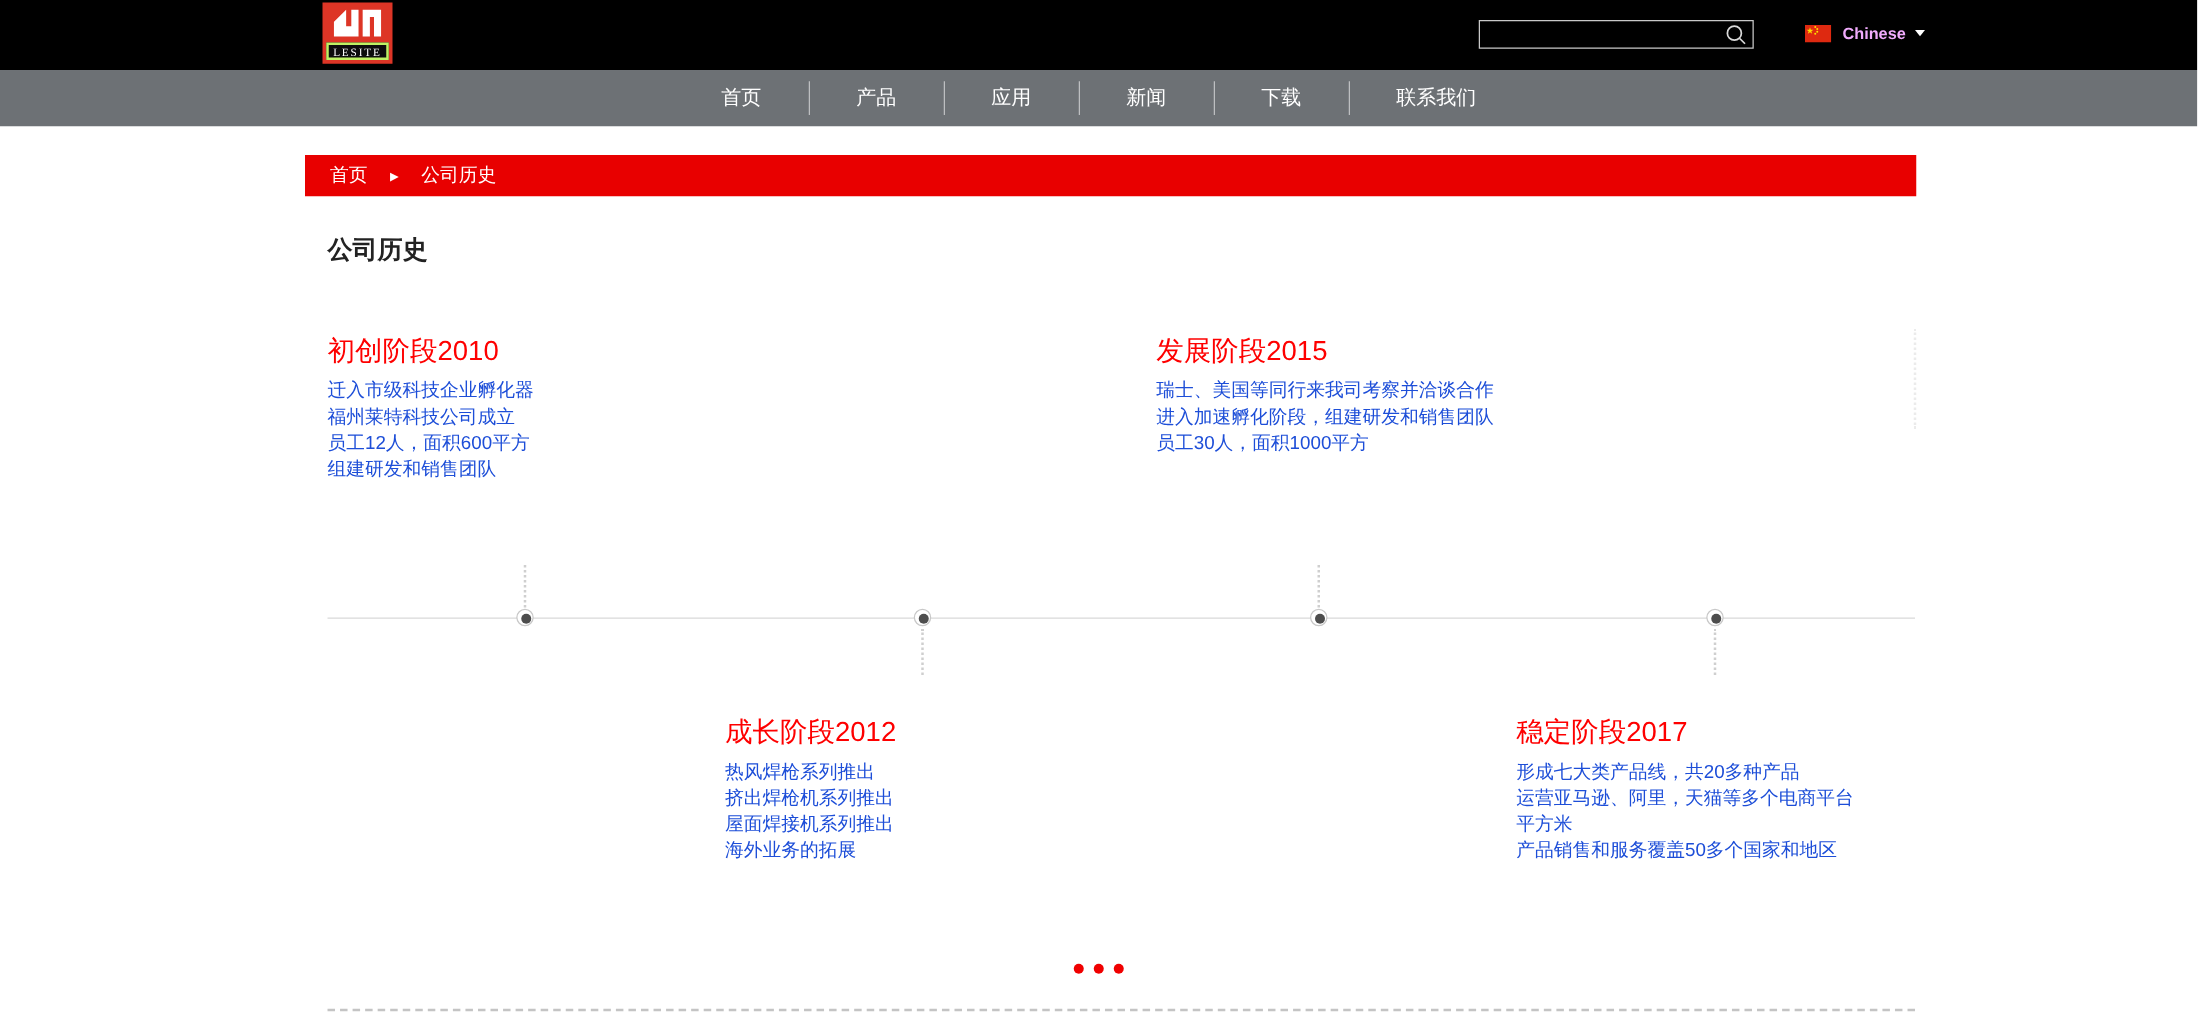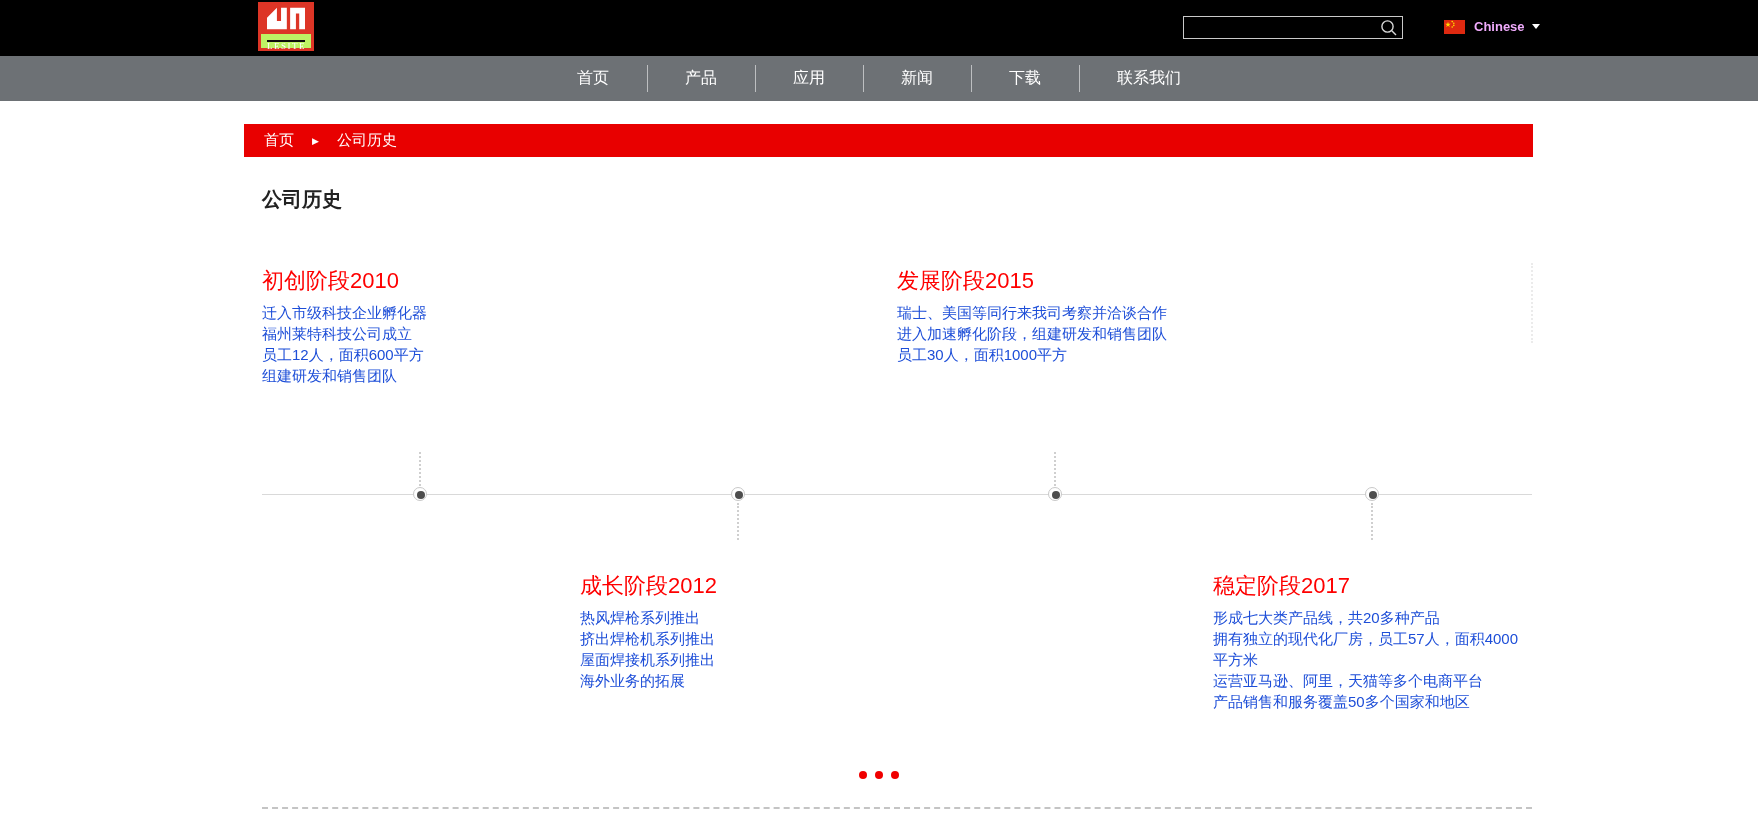--- a/index.html
+++ b/index.html
@@ -5,21 +5,21 @@
   * { margin:0; padding:0; box-sizing:border-box; }
   html,body { background:#ffffff; }
   body { font-family:"Liberation Sans", sans-serif; }
   .page { position:relative; width:1758px; height:814px; background:#ffffff; overflow:hidden; }
 
   
   .header { position:absolute; left:0; top:0; width:1758px; height:56px; background:#000000; }
   .logo { position:absolute; left:258px; top:2px; width:56px; height:49px; background:#dd3526; cursor:pointer; }
   .logo-mark { position:absolute; left:9px; top:5px; }
   .logo-band { position:absolute; left:3px; right:3px; bottom:3px; height:14px; background:#0d0d0d;
-               border:6px solid #bef264; color:#ffffff; font-family:"Liberation Serif", serif;
+               border:2px solid #bef264; color:#ffffff; font-family:"Liberation Serif", serif;
                font-size:9px; letter-spacing:1.5px; text-align:center; line-height:12px; }
 
   .search-box { position:absolute; left:1183px; top:16px; width:220px; height:23px;
                 border:1px solid #c9c9c9; background:transparent; display:flex; align-items:center; }
   .search-input { flex:1; height:100%; background:transparent; border:none; outline:none;
                   color:#ffffff; font-size:13px; padding:0 6px; font-family:"Liberation Sans", sans-serif; }
   .search-icon { width:20px; height:20px; margin-right:3px; cursor:pointer; flex:0 0 auto; }
 
   .lang { position:absolute; left:1444px; top:19px; display:flex; align-items:center; cursor:pointer; }
   .lang-flag { width:21px; height:14px; display:block; }
@@ -138,41 +138,40 @@
   <div class="tl-marker" style="left:1365px;"></div>
 
   <div class="stage" style="left:262px; top:238px;">
     <h3>初创阶段2010</h3>
     <div class="sline">迁入市级科技企业孵化器</div>
     <div class="sline">福州莱特科技公司成立</div>
     <div class="sline">员工12人，面积600平方</div>
     <div class="sline">组建研发和销售团队</div>
   </div>
 
-  <div class="stage" style="left:897px; top:238px;">
+  <div class="stage" style="left:925px; top:238px;">
     <h3>发展阶段2015</h3>
     <div class="sline">瑞士、美国等同行来我司考察并洽谈合作</div>
     <div class="sline">进入加速孵化阶段，组建研发和销售团队</div>
     <div class="sline">员工30人，面积1000平方</div>
   </div>
 
   <div class="stage" style="left:580px; top:543px;">
     <h3>成长阶段2012</h3>
     <div class="sline">热风焊枪系列推出</div>
     <div class="sline">挤出焊枪机系列推出</div>
     <div class="sline">屋面焊接机系列推出</div>
     <div class="sline">海外业务的拓展</div>
   </div>
 
   <div class="stage" style="left:1213px; top:543px;">
     <h3>稳定阶段2017</h3>
     <div class="sline">形成七大类产品线，共20多种产品</div>
-    <div class="sline">拥有独立的现代化厂房，员工57人，面积4000</div>
+    <div class="sline">运营亚马逊、阿里，天猫等多个电商平台</div>
     <div class="sline">平方米</div>
-    <div class="sline">运营亚马逊、阿里，天猫等多个电商平台</div>
     <div class="sline">产品销售和服务覆盖50多个国家和地区</div>
   </div>
 
   <div class="dots">
     <span class="dot"></span>
     <span class="dot"></span>
     <span class="dot"></span>
   </div>
 
   <div class="dashed-rule"></div>

